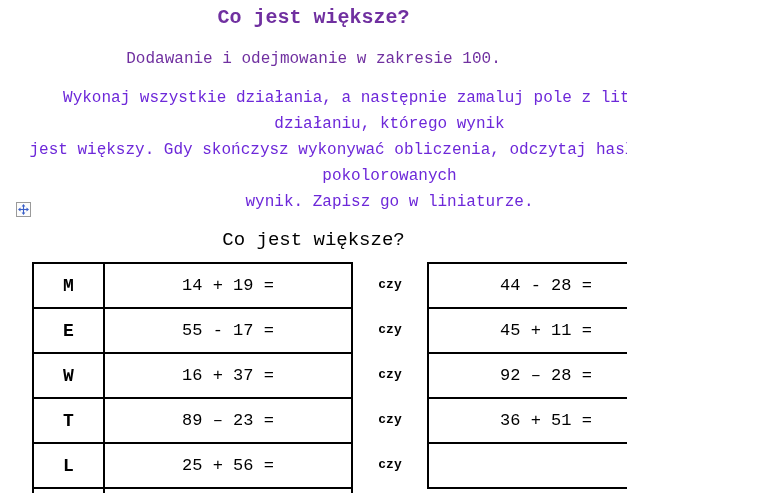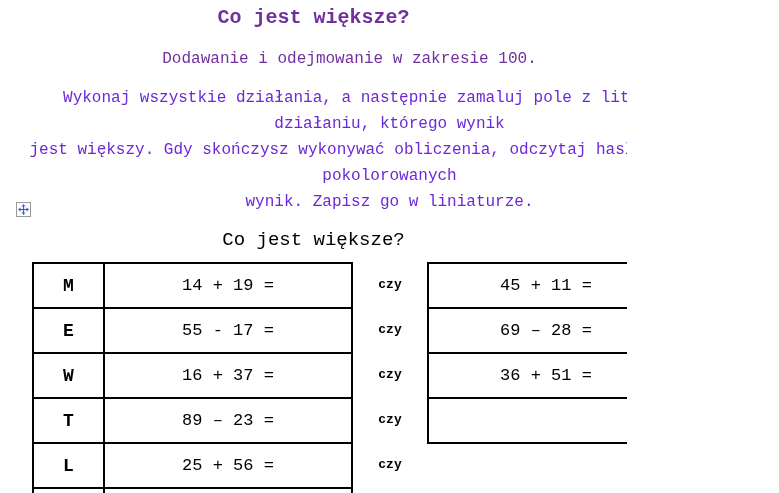--- a/index.html
+++ b/index.html
@@ -13,21 +13,21 @@
     color: #000000;
   }
   .doc-title {
     position: absolute; top: 6px; left: 0; width: 100%;
     margin: 0; text-align: center;
     font-size: 20px; font-weight: bold;
   }
   .doc-subtitle {
     position: absolute; top: 50px; left: 0; width: 100%;
     margin: 0; text-align: center;
-    font-size: 16px; font-weight: normal; padding-left: 36px;
+    font-size: 16px; font-weight: normal;
   }
   .instructions {
     position: absolute; top: 85px; left: 20px; width: 739px;
     margin: 0; text-align: center;
     font-size: 16px; line-height: 26px; color: #6d28d9;
   }
   .move-handle {
     position: absolute; left: 16px; top: 202px;
     width: 15px; height: 15px; box-sizing: border-box;
     border: 1px solid #9a9a9a; background: #fcfcfc;
@@ -127,25 +127,29 @@
         <div class="czy-item">czy</div>
         <div class="czy-item">czy</div>
         <div class="czy-item">czy</div>
         <div class="czy-item">czy</div>
         <div class="czy-item">czy</div>
         <div class="czy-item"></div>
       </div>
     <table class="tbl tbl-right">
       <tbody id="tbody-right">
           <tr>
+            <td class="expr-cell">44 - 28 =</td>
+            <td class="letter-cell">I</td>
+          </tr>
+          <tr>
             <td class="expr-cell">45 + 11 =</td>
             <td class="letter-cell">S</td>
           </tr>
           <tr>
-            <td class="expr-cell">69 – 28 =</td>
+            <td class="expr-cell">92 – 28 =</td>
             <td class="letter-cell">E</td>
           </tr>
           <tr>
             <td class="expr-cell">36 + 51 =</td>
             <td class="letter-cell">R</td>
           </tr>
           <tr>
             <td class="expr-cell"></td>
             <td class="letter-cell"></td>
           </tr>

